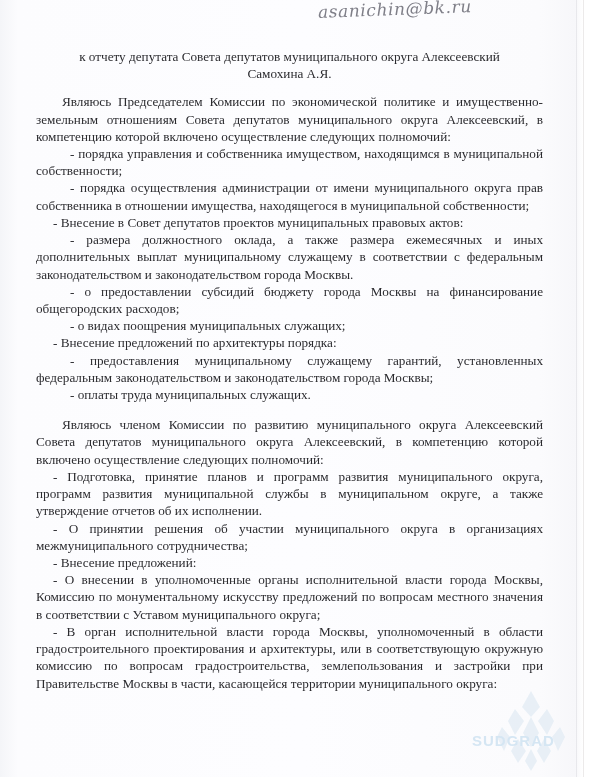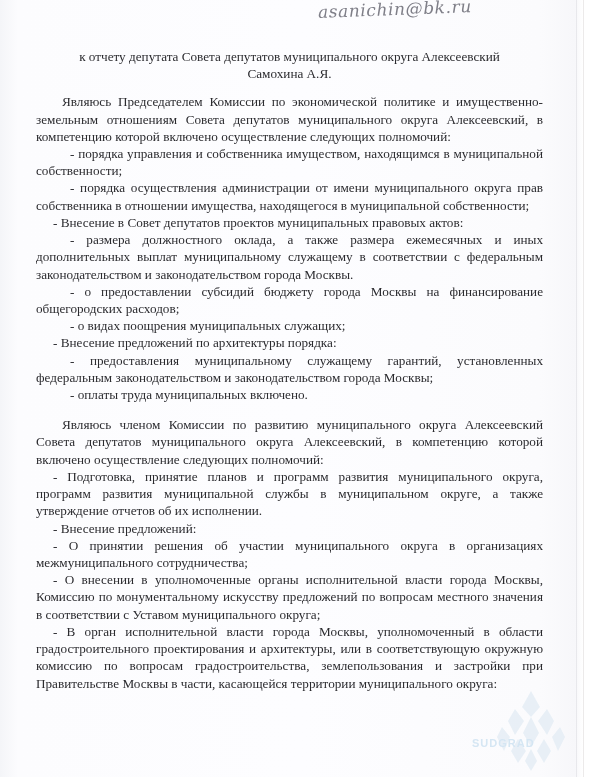--- a/index.html
+++ b/index.html
@@ -82,21 +82,21 @@
     height: 86px;
     pointer-events: none;
     opacity: 0.85;
   }
   .watermark .wm-text {
     position: absolute;
     left: 4px;
     bottom: 24px;
     font-family: "Liberation Sans", sans-serif;
     font-weight: bold;
-    font-size: 11px;
+    font-size: 15px;
     letter-spacing: 1px;
     color: #cfe3f2;
   }
 </style>
 </head>
 <body>
 
 <div class="page">
 
   <div class="scan-edge a"></div>
@@ -113,25 +113,25 @@
 
     <p class="body ind1">Являюсь Председателем Комиссии по экономической политике и имущественно-земельным отношениям Совета депутатов муниципального округа Алексеевский, в компетенцию которой включено осуществление следующих полномочий:</p>
     <p class="body ind3">- порядка управления и собственника имуществом, находящимся в муниципальной собственности;</p>
     <p class="body ind3">- порядка осуществления администрации от имени муниципального округа прав собственника в отношении имущества, находящегося в муниципальной собственности;</p>
     <p class="body ind2">- Внесение в Совет депутатов проектов муниципальных правовых актов:</p>
     <p class="body ind3">- размера должностного оклада, а также размера ежемесячных и иных дополнительных выплат муниципальному служащему в соответствии с федеральным законодательством и законодательством города Москвы.</p>
     <p class="body ind3">- о предоставлении субсидий бюджету города Москвы на финансирование общегородских расходов;</p>
     <p class="body ind3">- о видах поощрения муниципальных служащих;</p>
     <p class="body ind2">- Внесение предложений по архитектуры порядка:</p>
     <p class="body ind3">- предоставления муниципальному служащему гарантий, установленных федеральным законодательством и законодательством города Москвы;</p>
-    <p class="body ind3">- оплаты труда муниципальных включено.</p>
+    <p class="body ind3">- оплаты труда муниципальных служащих.</p>
     <p class="body ind1 gap">Являюсь членом      Комиссии по развитию муниципального округа Алексеевский Совета депутатов муниципального округа Алексеевский, в компетенцию которой включено осуществление следующих полномочий:</p>
     <p class="body ind2">- Подготовка, принятие планов и программ развития муниципального округа, программ развития муниципальной службы в муниципальном округе, а также утверждение отчетов об их исполнении.</p>
+    <p class="body ind2">- О принятии решения об участии муниципального округа в организациях межмуниципального сотрудничества;</p>
     <p class="body ind2">- Внесение предложений:</p>
-    <p class="body ind2">- О принятии решения об участии муниципального округа в организациях межмуниципального сотрудничества;</p>
     <p class="body ind2">- О внесении в уполномоченные органы исполнительной власти города Москвы, Комиссию по монументальному искусству предложений по вопросам местного значения в соответствии с Уставом муниципального округа;</p>
     <p class="body ind2">- В орган исполнительной власти города Москвы, уполномоченный в области градостроительного проектирования и архитектуры, или в соответствующую окружную комиссию по вопросам градостроительства, землепользования и застройки при Правительстве Москвы в части, касающейся территории муниципального округа:</p>
 
   </div>
 
   <div class="watermark">
     <svg viewBox="0 0 126 86" width="126" height="86" aria-hidden="true">
       <g fill="#e4edf5" opacity="0.95">
         <path d="M63 4 L72 20 L63 30 L54 20 Z"></path>
         <path d="M47 22 L56 34 L47 48 L40 34 Z"></path>

